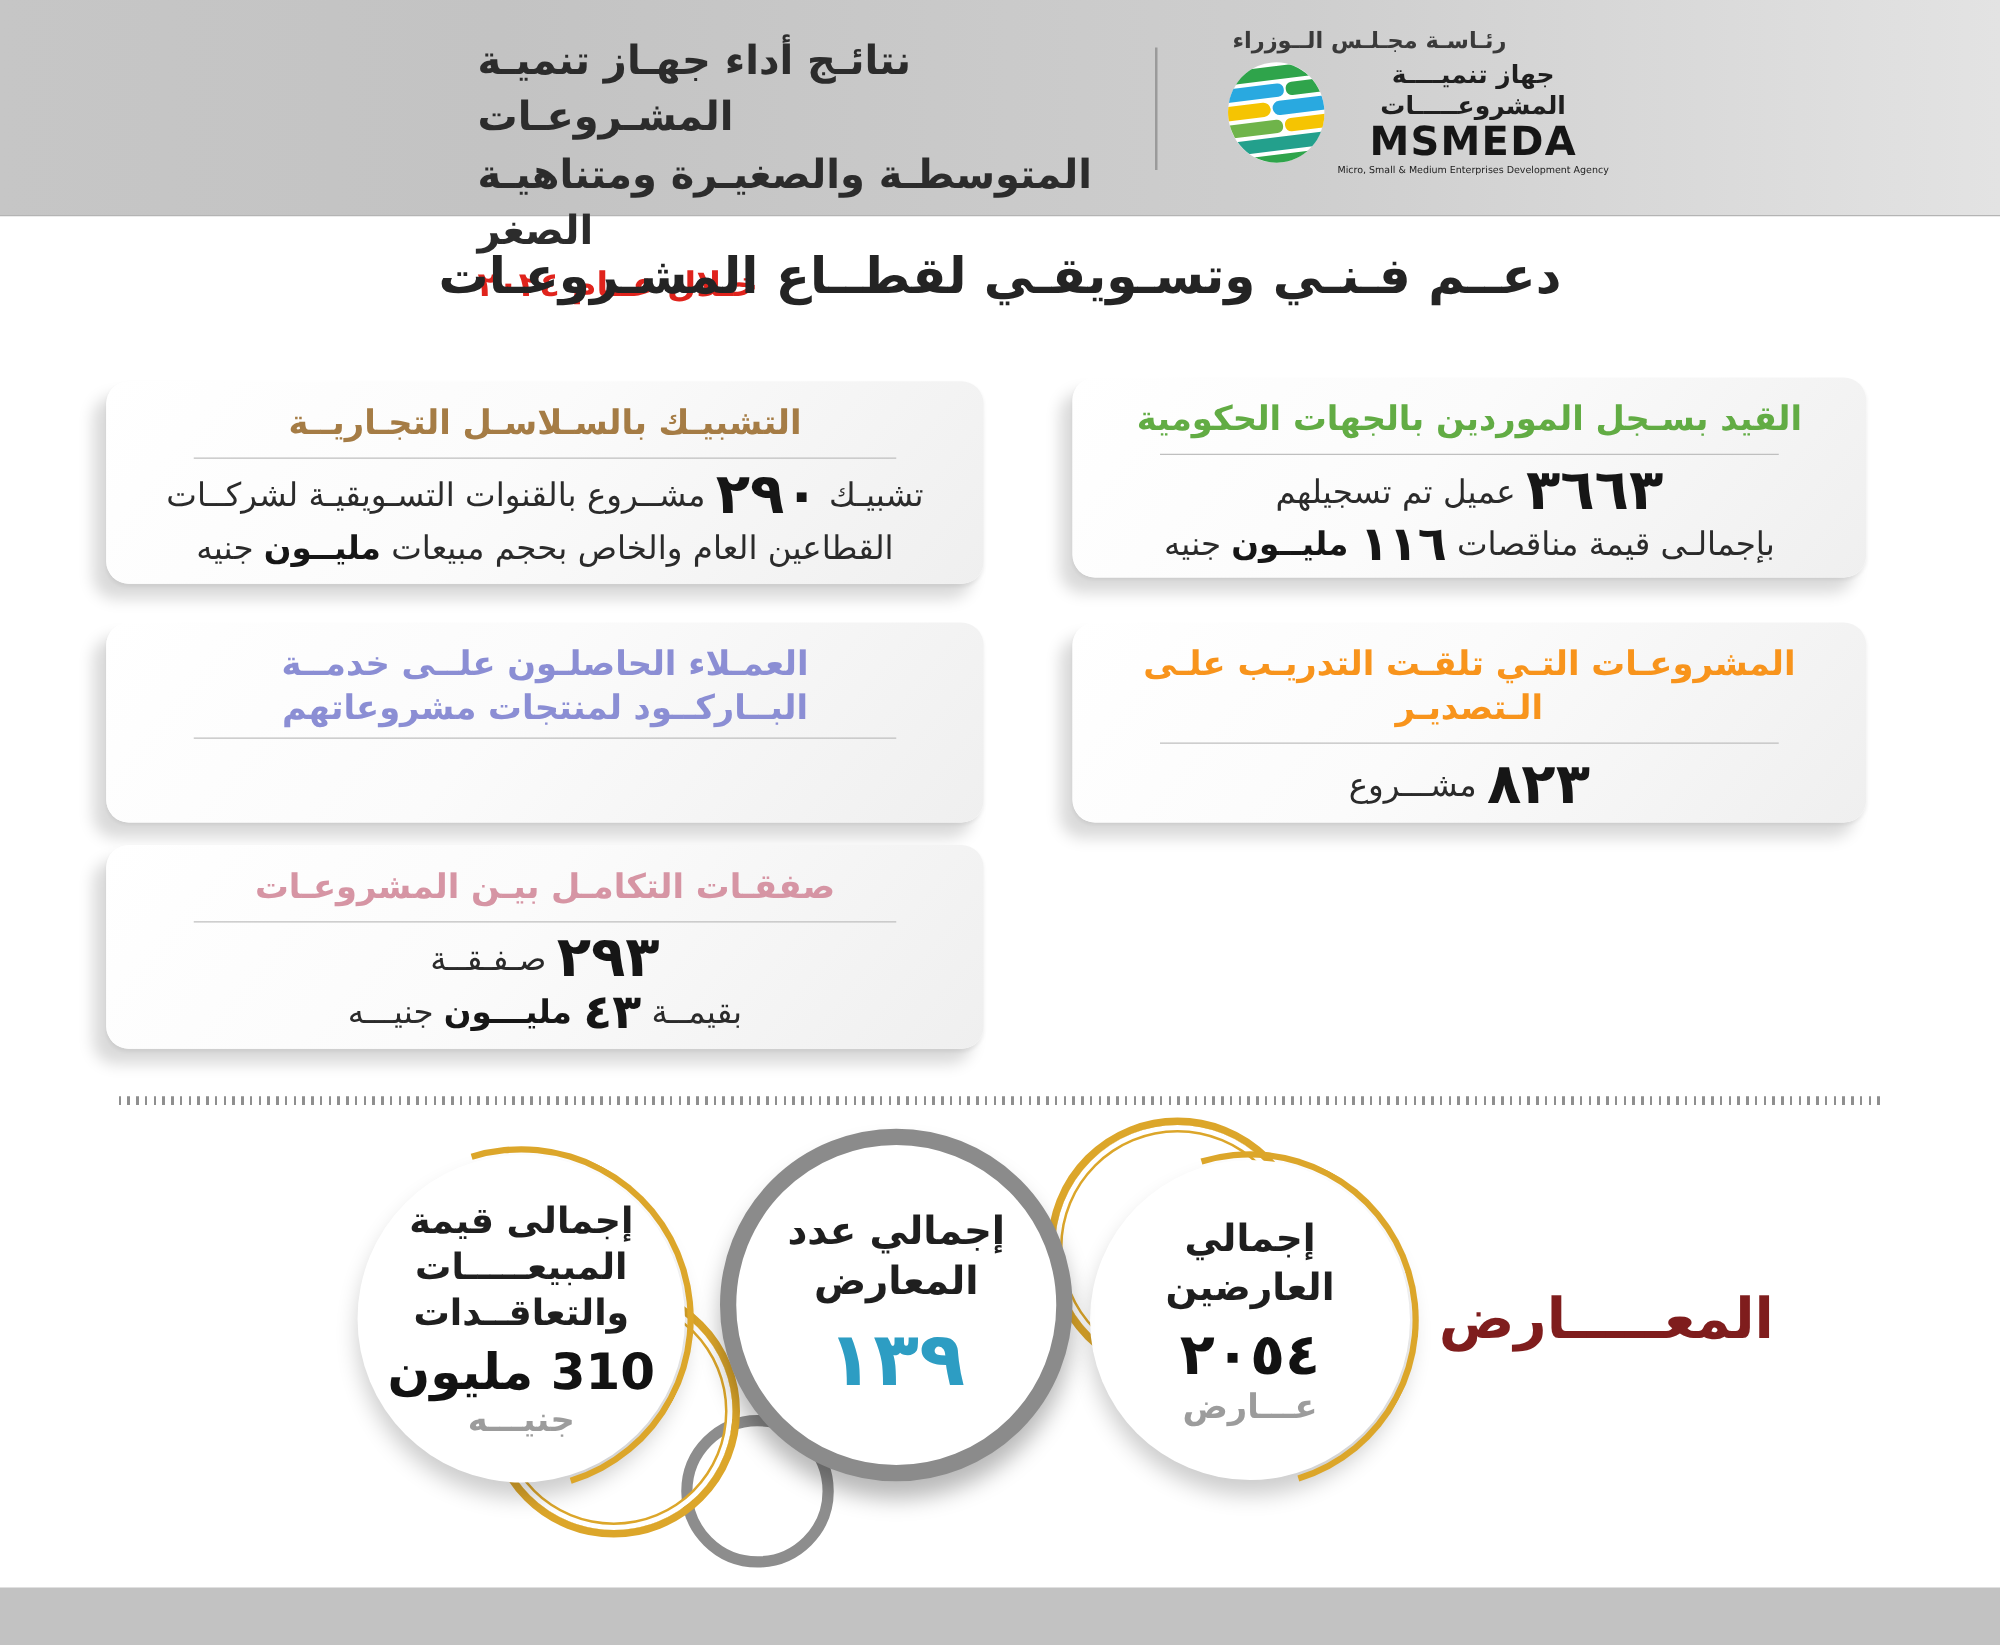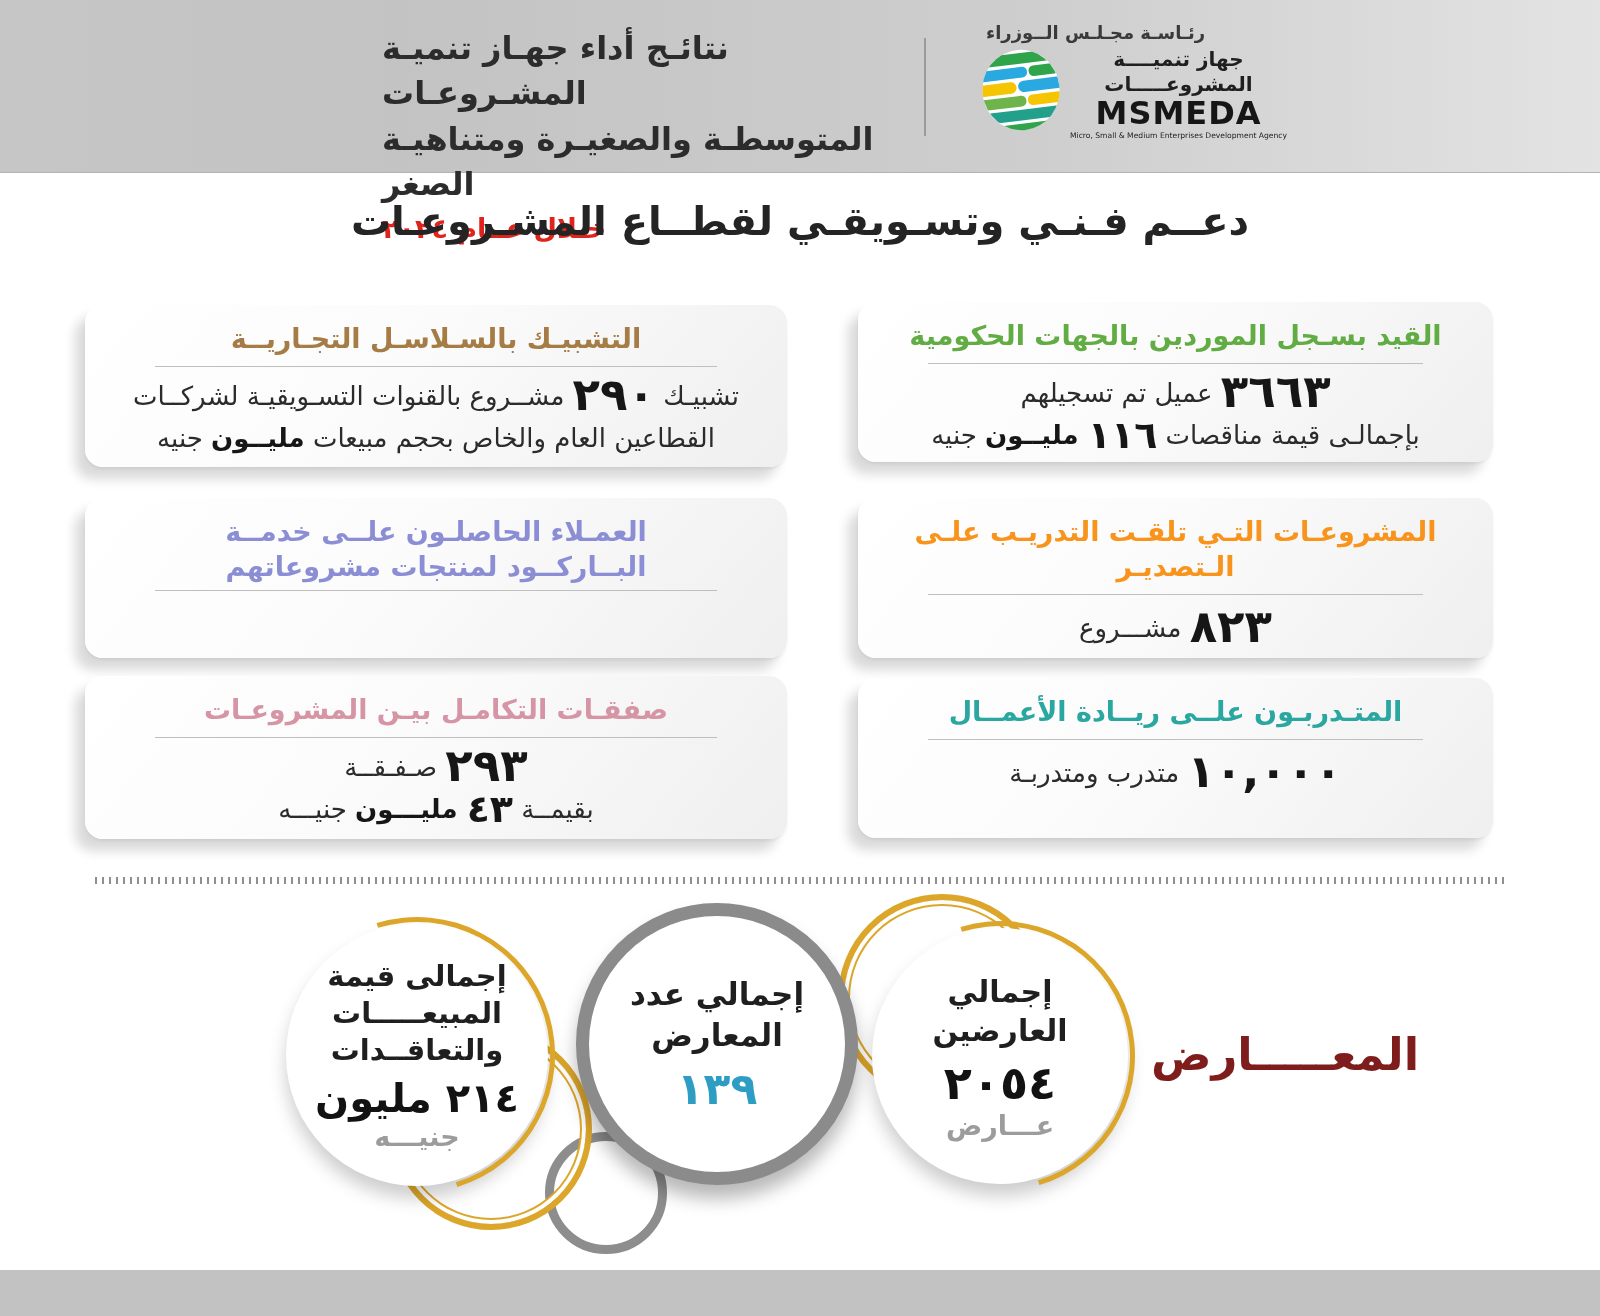--- a/index.html
+++ b/index.html
@@ -61,21 +61,21 @@
           border:5px solid transparent;border-top-color:#dca62a;border-right-color:#dca62a;
           transform:rotate(28deg);}
   .circle-exh{left:872px;top:928px;width:256px;height:256px;z-index:4;}
   .circle-count{left:576px;top:903px;width:282px;height:282px;border:13px solid #8b8b8b;z-index:5;
           box-shadow:0 14px 18px rgba(0,0,0,0.28);}
   .circle-sales{left:286px;top:924px;width:262px;height:262px;z-index:4;}
   .c-label{font-size:30px;font-weight:700;color:#1f1f1f;line-height:1.3;}
   .c-value{font-size:46px;font-weight:800;color:#121212;margin-top:6px;letter-spacing:1px;}
   .c-unit{font-size:27px;font-weight:700;color:#9c9c9c;margin-top:0;}
   .circle-count .c-label{font-size:31px;}
-  .c-value.count{font-size:44px;margin-top:8px;}
+  .c-value.count{font-size:60px;margin-top:8px;}
   .circle-sales .c-label{font-size:29px;line-height:1.28;}
   .c-value.sales{font-size:40px;}
   .exh-label{position:absolute;left:1150px;top:1028px;width:270px;text-align:center;
              font-size:45px;font-weight:800;color:#7f1d1d;}
   .ring{position:absolute;border-radius:50%;box-sizing:border-box;}
   .ring-a{left:838px;top:894px;width:208px;height:208px;border:6px solid #dca62a;
           box-shadow:inset 0 0 0 4px #fff,inset 0 0 0 6px #dca62a;z-index:3;}
   .ring-b{left:390px;top:1028px;width:202px;height:202px;border:6px solid #dca62a;
           box-shadow:inset 0 0 0 4px #fff,inset 0 0 0 6px #dca62a;z-index:3;}
   .ring-c{left:545px;top:1132px;width:122px;height:122px;border:9px solid #8d8d8d;z-index:2;}
@@ -154,26 +154,20 @@
     <div class="card-divider"></div>
     <p class="card-line solo"><span class="num-xl">٨٢٣</span><span> مشـــروع</span></p>
   </section>
 
   <section class="card card-3">
     <div class="card-tab" style="background: rgb(117, 119, 198);"></div>
     <h2 class="card-title" style="color: rgb(139, 142, 212);">العمـلاء الحاصلـون علــى خدمــة البــاركــود لمنتجات مشروعاتهم</h2>
     <div class="card-divider"></div>
   </section>
 
-  <section class="card card-4">
-    <div class="card-tab" style="background: rgb(18, 173, 201);"></div>
-    <h2 class="card-title" style="color: rgb(42, 167, 160);">المتـدربـون علــى ريــادة الأعمــال</h2>
-    <div class="card-divider"></div>
-    <p class="card-line solo"><span class="num-xl">١٠,٠٠٠</span><span> متدرب ومتدربـة</span></p>
-  </section>
 
   <section class="card card-5">
     <div class="card-tab" style="background: rgb(199, 141, 155);"></div>
     <h2 class="card-title" style="color: rgb(214, 149, 164);">صفقـات التكامـل بيـن المشروعـات</h2>
     <div class="card-divider"></div>
     <p class="card-line"><span class="num-xl">٢٩٣</span><span> صـفـقــة</span></p>
     <p class="card-line"><span>بقيمــة </span><span class="num-lg">٤٣</span><span class="seg-b"> مليـــون</span><span> جنيـــه</span></p>
   </section>
 
   <div class="dots"></div>
@@ -201,20 +195,20 @@
       </div>
       <div class="c-value count" style="color: rgb(45, 157, 195);">١٣٩</div>
     </div>
 
     <div class="circle circle-sales gold-arc">
       <div class="c-label">
         <span>إجمالى قيمة</span><br>
         <span>المبيعـــــات</span><br>
         <span>والتعاقــدات</span>
       </div>
-      <div class="c-value sales">٢١٤ مليون</div>
+      <div class="c-value sales">310 مليون</div>
       <div class="c-unit">جنيـــه</div>
     </div>
   </section>
 
   <footer class="footer"></footer>
 
 </div>
 
 </body></html>

